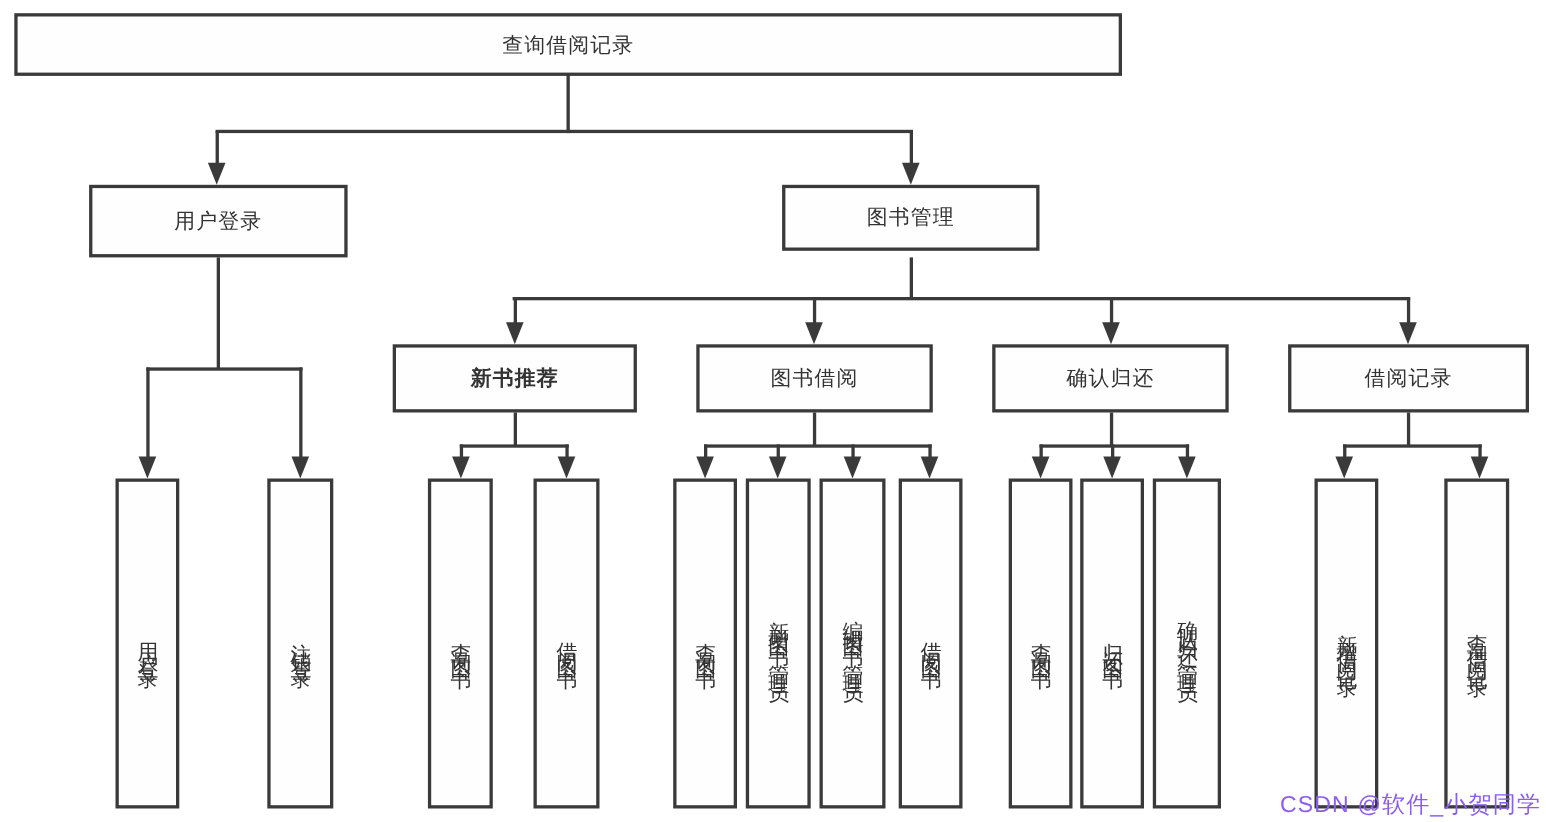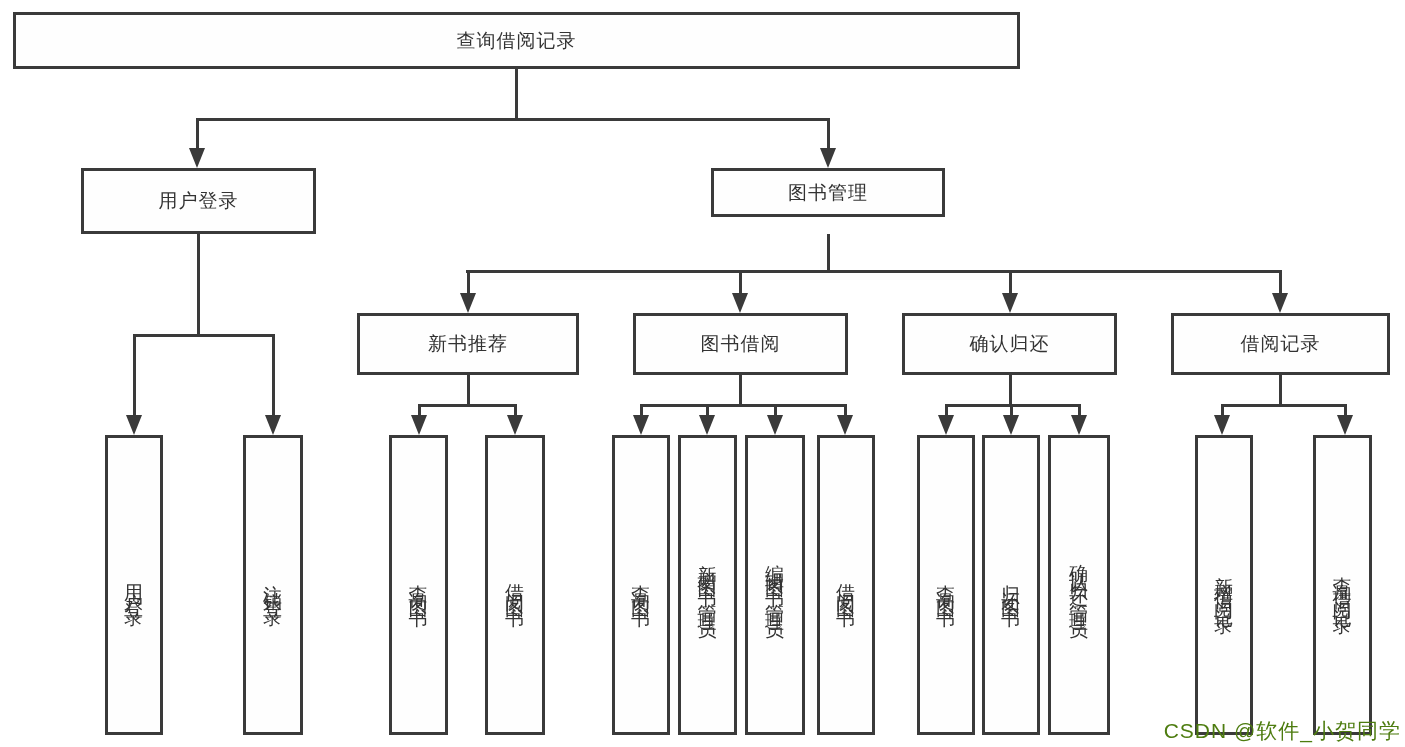--- a/index.html
+++ b/index.html
@@ -50,21 +50,21 @@
     width:0;height:0;
     border-left:8px solid transparent;
     border-right:8px solid transparent;
     border-top:20px solid #3a3a3a;
   }
   .watermark{
     position:absolute;
     right:4px;
     bottom:2px;
     font-size:21px;
-    color:#4d7c0f;
+    color:#8b5cf6;
     letter-spacing:1px;
     z-index:5;
   }
 </style>
 </head>
 <body>
 
 <div class="canvas">
 
   <div class="box" style="left:13px;top:12px;width:1007px;height:57px;">
@@ -74,21 +74,21 @@
   <div class="vline" style="left:515px;top:68px;height:53px;"></div>
   <div class="hline" style="left:196px;top:118px;width:634px;"></div>
   <div class="vline" style="left:196px;top:119px;height:30px;"></div>
   <div class="arrow" style="left:189px;top:148px;"></div>
   <div class="vline" style="left:827px;top:119px;height:30px;"></div>
   <div class="arrow" style="left:820px;top:148px;"></div>
 
   <div class="box" style="left:81px;top:168px;width:235px;height:66px;">
     <span>用户登录</span>
   </div>
-  <div class="box" style="left:711px;top:168px;width:234px;height:49px;font-family:Liberation Serif, serif;">
+  <div class="box" style="left:711px;top:168px;width:234px;height:60px;font-family:Liberation Serif, serif;">
     <span>图书管理</span>
   </div>
 
   <div class="vline" style="left:197px;top:234px;height:102px;"></div>
   <div class="hline" style="left:133px;top:334px;width:142px;"></div>
   <div class="vline" style="left:133px;top:334px;height:82px;"></div>
   <div class="arrow" style="left:126px;top:415px;"></div>
   <div class="vline" style="left:272px;top:334px;height:82px;"></div>
   <div class="arrow" style="left:265px;top:415px;"></div>
 
@@ -96,21 +96,21 @@
   <div class="hline" style="left:466px;top:270px;width:816px;"></div>
   <div class="vline" style="left:467px;top:270px;height:24px;"></div>
   <div class="arrow" style="left:460px;top:293px;"></div>
   <div class="vline" style="left:739px;top:270px;height:24px;"></div>
   <div class="arrow" style="left:732px;top:293px;"></div>
   <div class="vline" style="left:1009px;top:270px;height:24px;"></div>
   <div class="arrow" style="left:1002px;top:293px;"></div>
   <div class="vline" style="left:1279px;top:270px;height:24px;"></div>
   <div class="arrow" style="left:1272px;top:293px;"></div>
 
-  <div class="box" style="left:357px;top:313px;width:222px;height:62px;">
+  <div class="box" style="left:357px;top:313px;width:222px;height:62px;font-weight:bold;">
     <span>新书推荐</span>
   </div>
   <div class="box" style="left:633px;top:313px;width:215px;height:62px;">
     <span>图书借阅</span>
   </div>
   <div class="box" style="left:902px;top:313px;width:215px;height:62px;">
     <span>确认归还</span>
   </div>
   <div class="box" style="left:1171px;top:313px;width:219px;height:62px;">
     <span>借阅记录</span>

